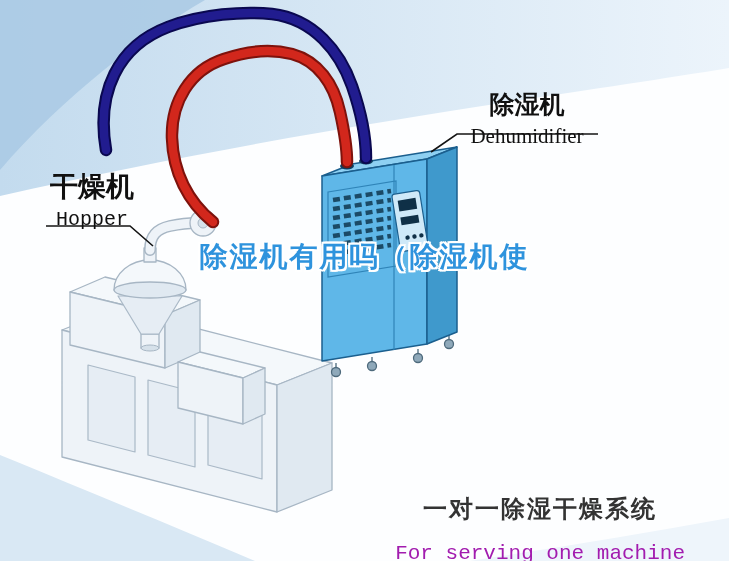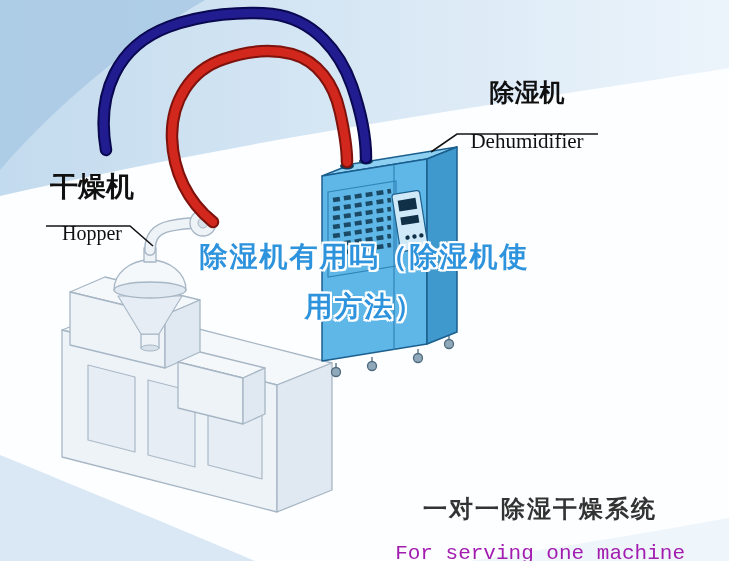--- a/index.html
+++ b/index.html
@@ -20,24 +20,24 @@
   .gray-top{fill:#f4f8fb;stroke:#a7b6c4;stroke-width:1.3;stroke-linejoin:round;}
   .gray-side{fill:#e0e9f1;stroke:#a7b6c4;stroke-width:1.3;stroke-linejoin:round;}
   .gray-panel{fill:#e6edf4;stroke:#aab9c7;stroke-width:1.2;stroke-linejoin:round;}
   .ptr{stroke:#141414;stroke-width:1.6;fill:none;}
 
   .label{position:absolute;text-align:center;color:#101010;}
   .label .zh{display:block;font-weight:bold;}
   .label .en{display:block;font-family:"Liberation Serif","DejaVu Serif",serif;}
   .label-hopper{left:40px;top:168px;width:104px;}
   .label-hopper .zh{font-size:28px;}
-  .label-hopper .en{font-size:20px;margin-top:16px;}
-  .label-dehum{left:452px;top:76px;width:150px;}
+  .label-hopper .en{font-size:20px;margin-top:2px;font-family:Liberation Mono, monospace;}
+  .label-dehum{left:452px;top:88px;width:150px;}
   .label-dehum .zh{font-size:25px;}
-  .label-dehum .en{font-size:21px;margin-top:20px;}
+  .label-dehum .en{font-size:21px;margin-top:3px;}
 
   .title{position:absolute;left:0;right:0;top:232px;text-align:center;
          font-weight:bold;font-size:28px;line-height:50px;letter-spacing:2px;
          color:var(--title-blue);
          text-shadow:-2px -2px 0 #fff,2px -2px 0 #fff,-2px 2px 0 #fff,2px 2px 0 #fff,
                      0 -2px 0 #fff,0 2px 0 #fff,-2px 0 0 #fff,2px 0 0 #fff;}
   .caption{position:absolute;right:44px;top:455px;text-align:center;}
   .caption .zh{display:block;font-weight:bold;font-size:24px;letter-spacing:2px;
                color:var(--caption-dark);margin-top:38px;}
   .caption .en{display:block;font-family:Liberation Mono, monospace;
@@ -156,21 +156,20 @@
     <span class="en">Hopper</span>
   </div>
 
   <div class="label label-dehum">
     <span class="zh">除湿机</span>
     <span class="en">Dehumidifier</span>
   </div>
 
   <div class="title">
     <div>除湿机有用吗（除湿机使</div>
-    <div>用方法）</div>
   </div>
 
   <div class="caption">
     <span class="zh">一对一除湿干燥系统</span>
     <span class="en">For serving one machine</span>
   </div>
 
 </div>
 
 </body></html>

